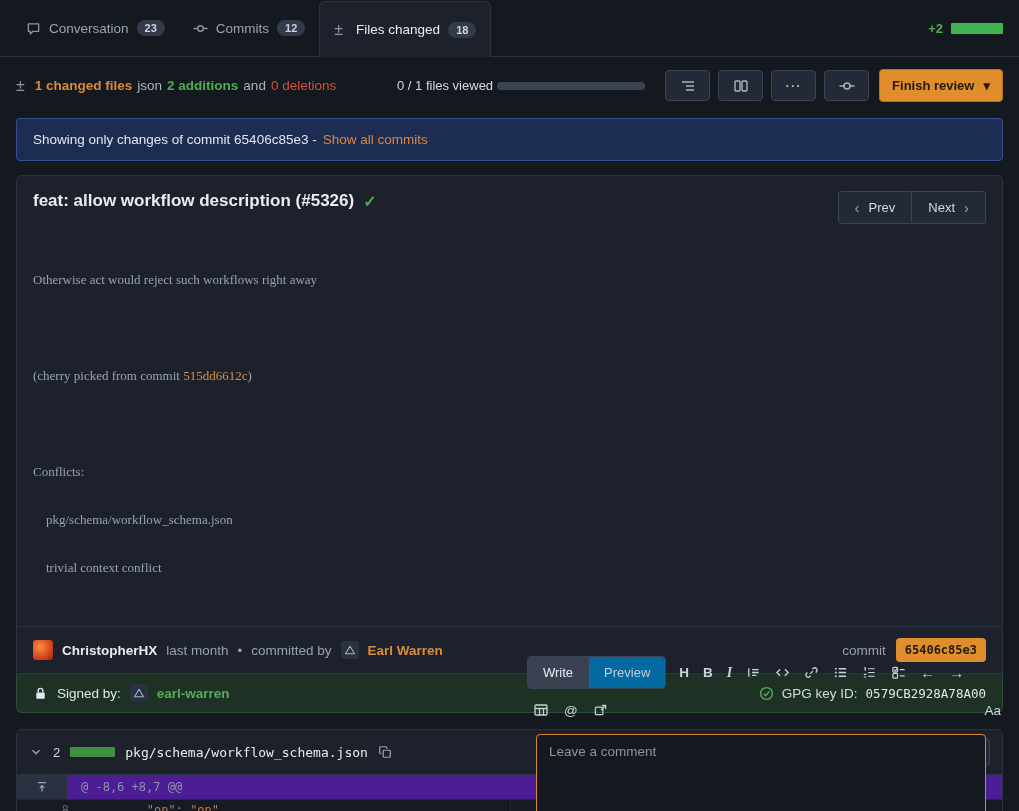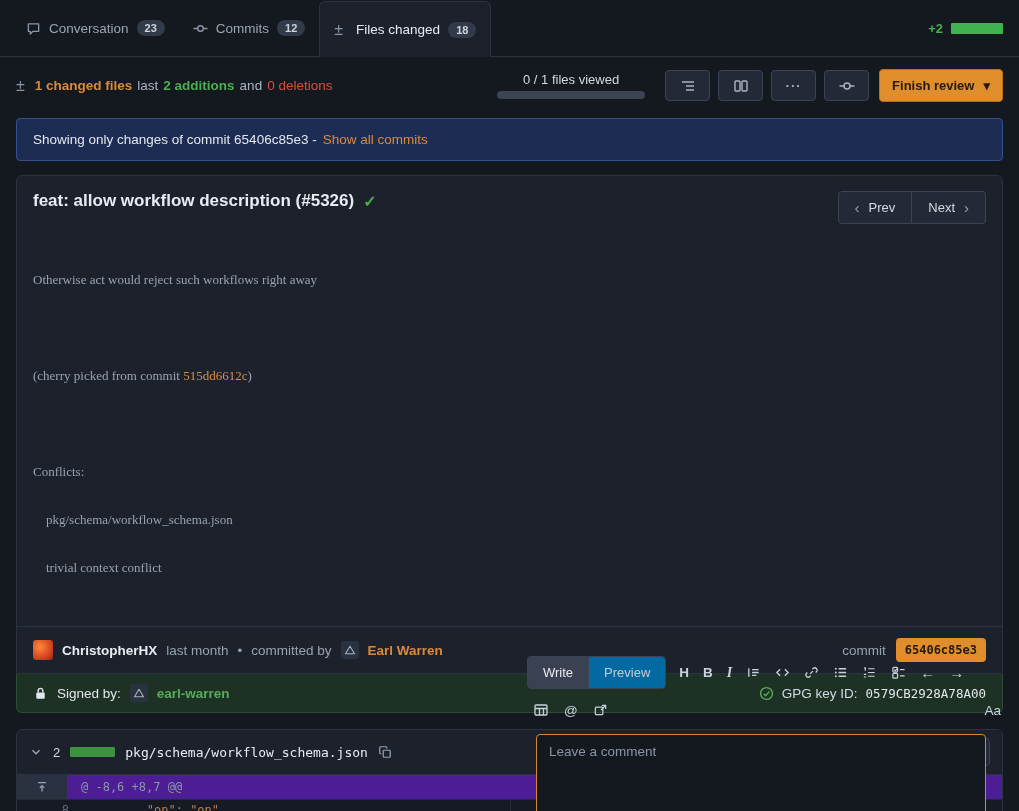--- a/index.html
+++ b/index.html
@@ -19,21 +19,21 @@
 .stat-bar{width:52px;height:11px;background:#3eb34f;border-radius:1px}
 
 
 .info-row{display:flex;align-items:center;padding:12px 16px 10px}
 .summary{display:flex;align-items:center;gap:5px;font-size:13.5px;color:#aab4c0}
 .diff-symbol{color:#8b95a5;font-size:16px;margin-right:5px}
 .link-files{color:#da8a3c;font-weight:700;cursor:pointer}
 .txt-add{color:#4cae4f;font-weight:700}
 .txt-del{color:#d94f3d;font-weight:400}
 .right-tools{margin-left:auto;display:flex;align-items:center}
-.viewed{display:flex;flex-direction:column;align-items:center;gap:4px;margin-right:12px}
+.viewed{display:flex;flex-direction:row;align-items:center;gap:4px;margin-right:12px}
 .viewed-label{font-size:13px;color:#d3dae3}
 .viewed-track{width:148px;height:8px;border-radius:4px;background:#3c4353;cursor:pointer}
 .icon-btn{width:45px;height:31px;margin-left:8px;background:#232936;border:1px solid #3b4354;border-radius:4px;display:flex;align-items:center;justify-content:center;color:#aab4c0;cursor:pointer}
 .ellipsis-glyph{letter-spacing:1px;font-weight:700;font-size:13px;line-height:8px}
 .finish-btn{margin-left:10px;display:flex;align-items:center;gap:9px;background:#e08e2b;border:1px solid #b96f1d;color:#26190a;font-weight:700;font-size:13px;padding:8px 12px;border-radius:4px;cursor:pointer}
 
 
 .banner{margin:6px 16px 0;background:#1d2c52;border:1px solid #35508d;border-radius:4px;padding:13px 16px;font-size:13.5px;color:#e2e7ee;display:flex;gap:6px}
 .banner-link{color:#da8a3c;cursor:pointer}
 
@@ -133,21 +133,21 @@
     <div class="diffstat">
       <span class="plus-green">+2</span>
       <span class="stat-bar"></span>
     </div>
   </div>
 
   <div class="info-row">
     <div class="summary">
       <span class="diff-symbol">±</span>
       <span class="link-files">1 changed files</span>
-      <span>last</span>
+      <span>json</span>
       <span class="txt-add">2 additions</span>
       <span>and</span>
       <span class="txt-del">0 deletions</span>
     </div>
     <div class="right-tools">
       <div class="viewed">
         <span class="viewed-label">0 / 1 files viewed</span>
         <span class="viewed-track"></span>
       </div>
       <div class="icon-btn">

